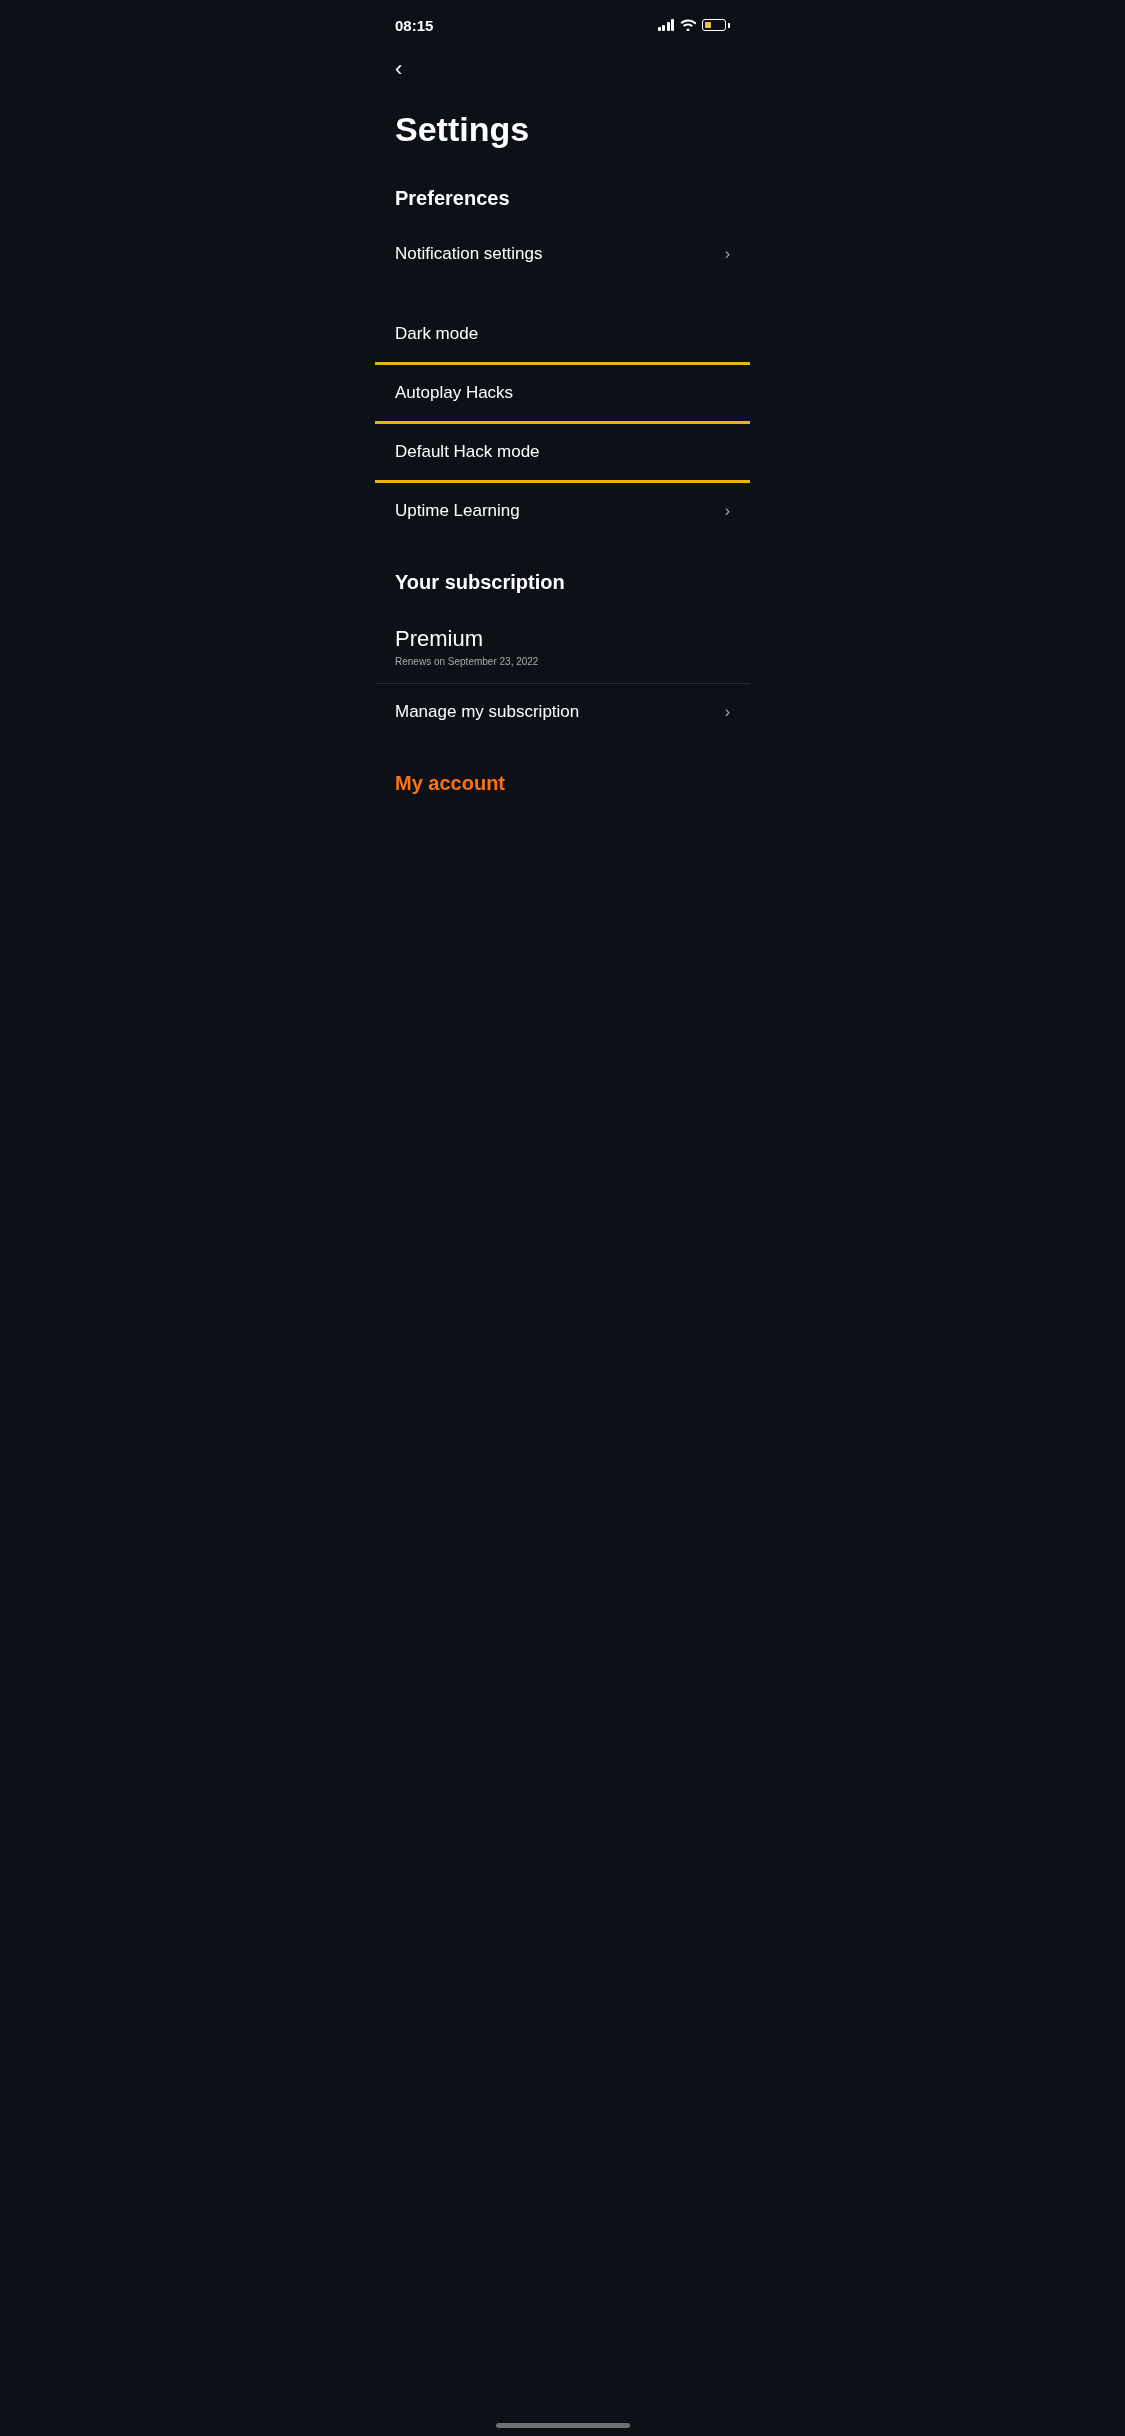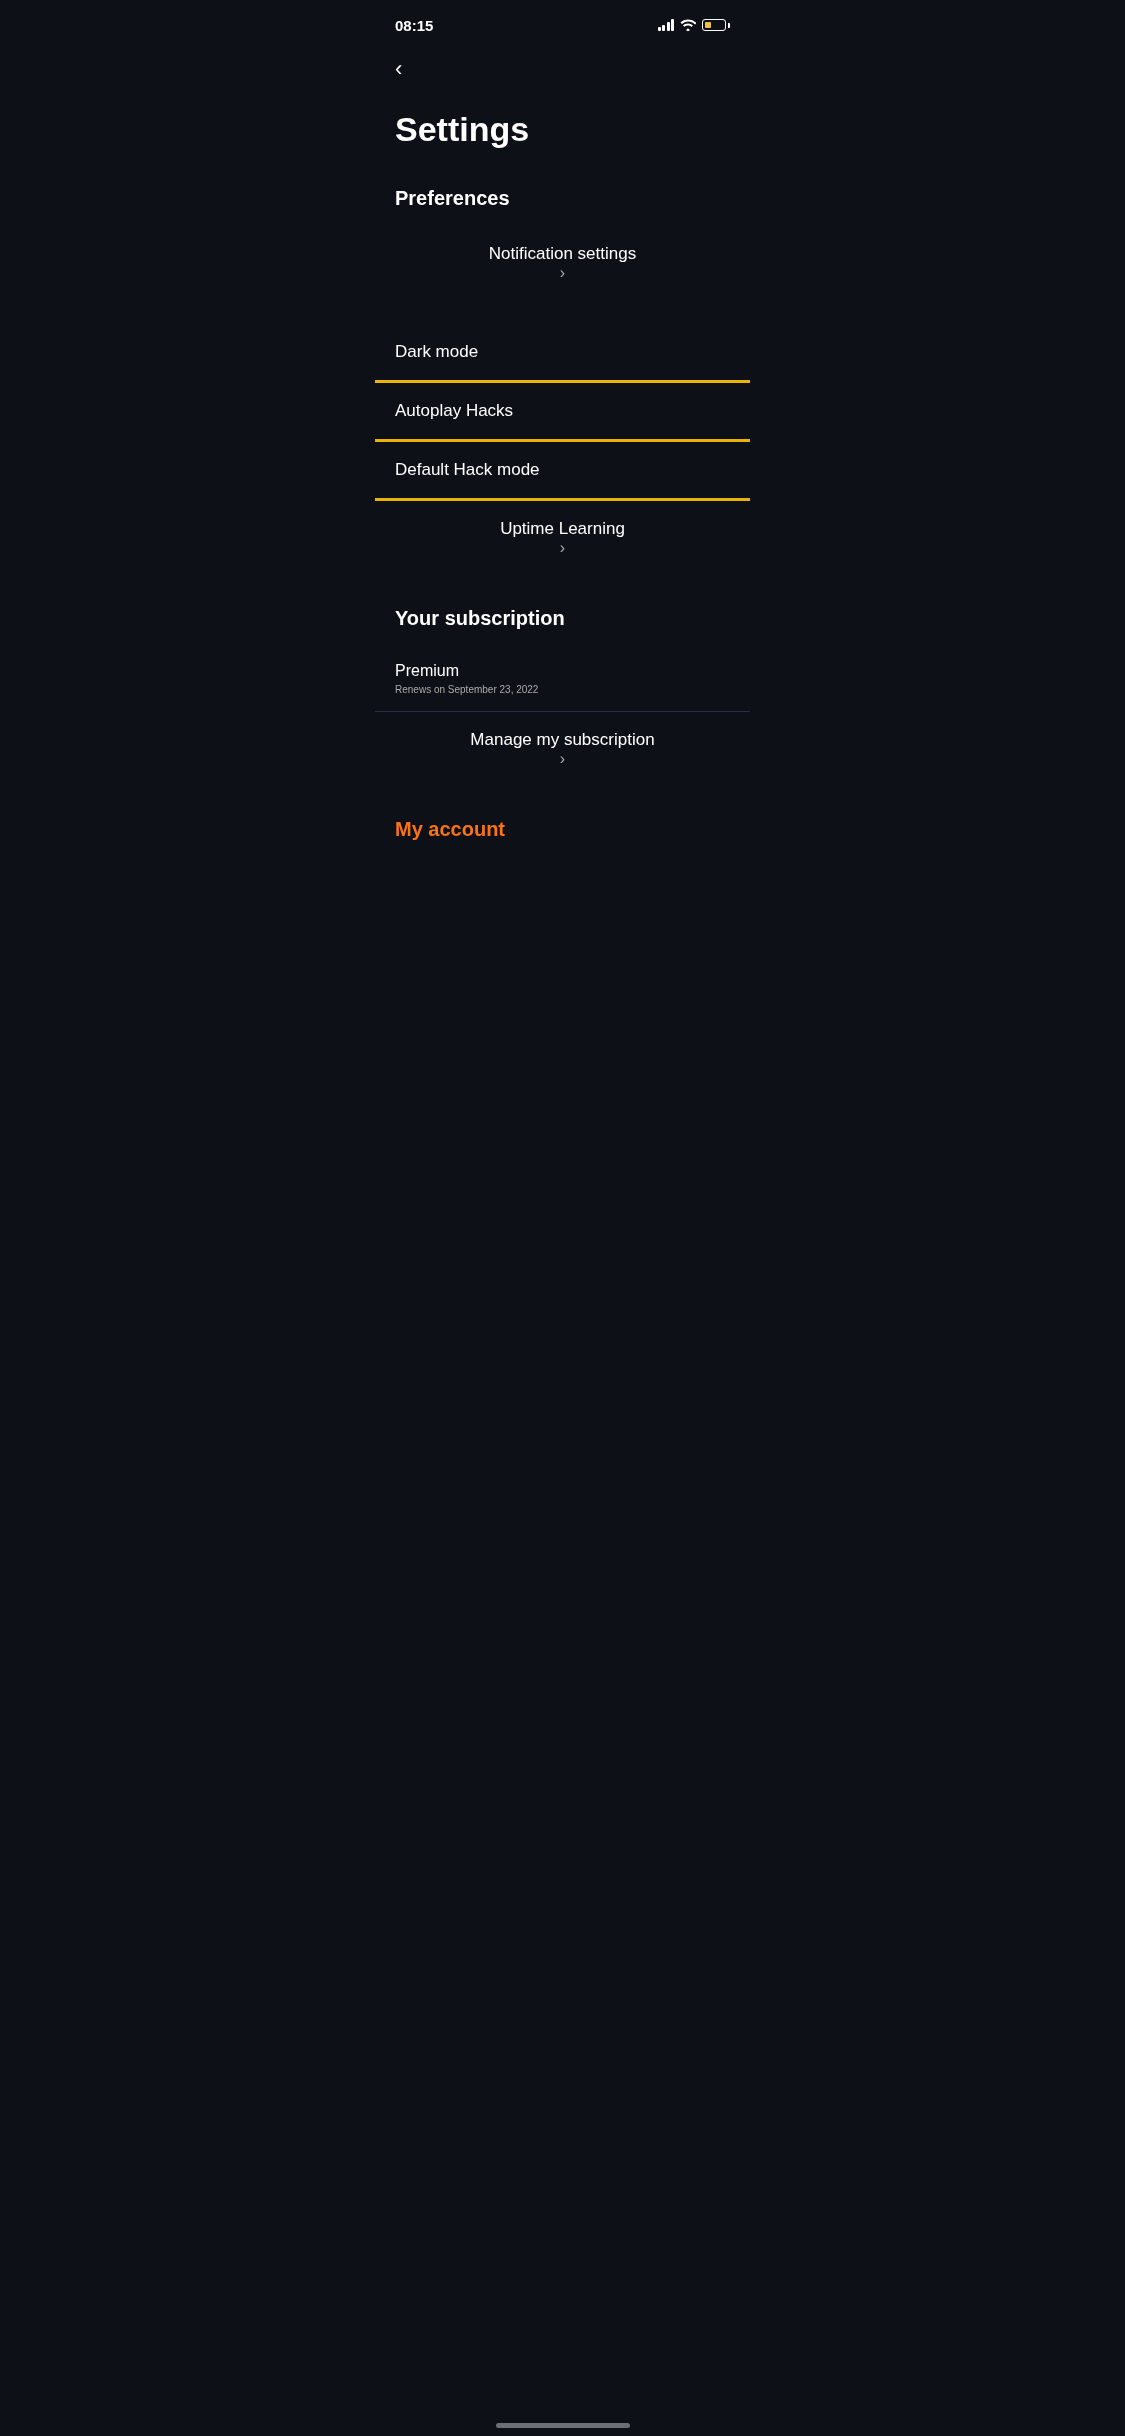--- a/index.html
+++ b/index.html
@@ -127,21 +127,20 @@
       display: flex;
       justify-content: space-between;
       align-items: center;
       padding: 18px 20px;
       border-bottom: 3px solid #eab308;
       cursor: pointer;
     }
 
     .settings-item:last-child {
       border-bottom: none;
-      flex-direction: column;
     }
 
     .item-label {
       font-size: 17px;
       color: #ffffff;
       font-weight: 400;
     }
 
     .chevron-icon {
       color: #aaaaaa;
@@ -151,21 +150,21 @@
     .section-gap {
       height: 24px;
     }
 
     .subscription-info {
       padding: 16px 20px;
       border-bottom: 1px solid #2a2d3a;
     }
 
     .subscription-name {
-      font-size: 16px;
+      font-size: 22px;
       color: #ffffff;
       font-weight: 400;
       margin-bottom: 4px;
     }
 
     .subscription-renew {
       font-size: 10px;
       color: #aaaaaa;
       font-weight: 400;
     }

